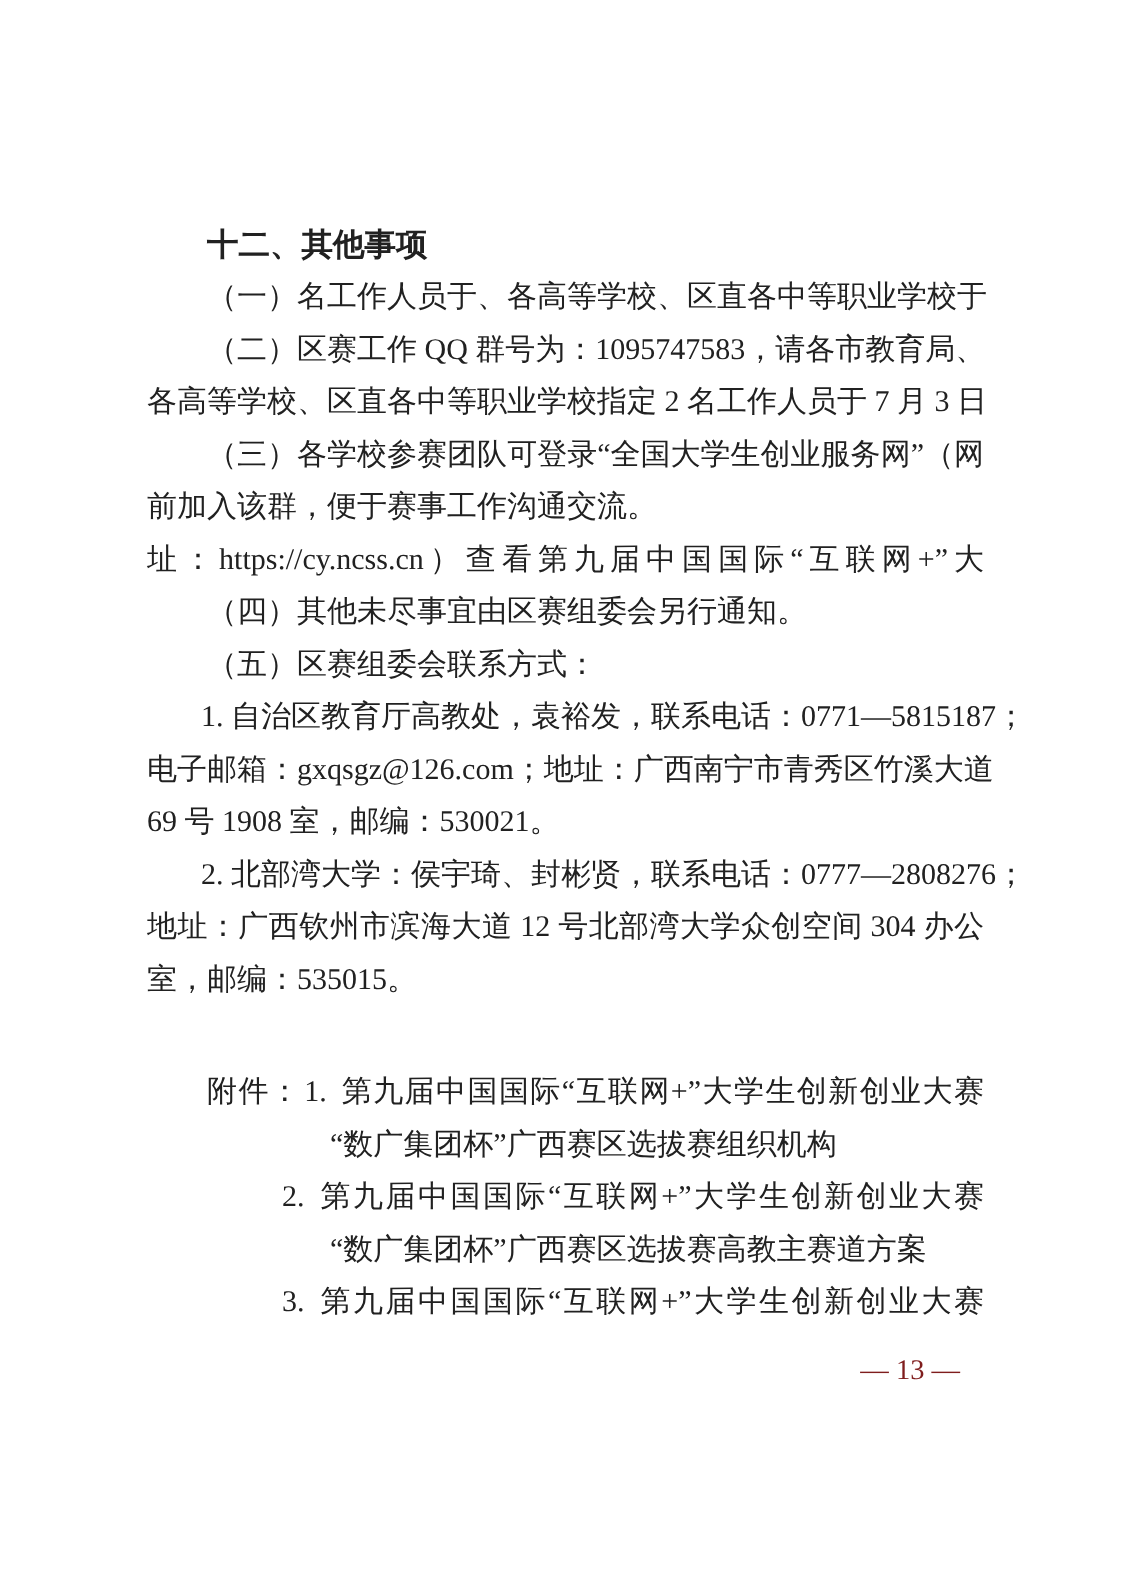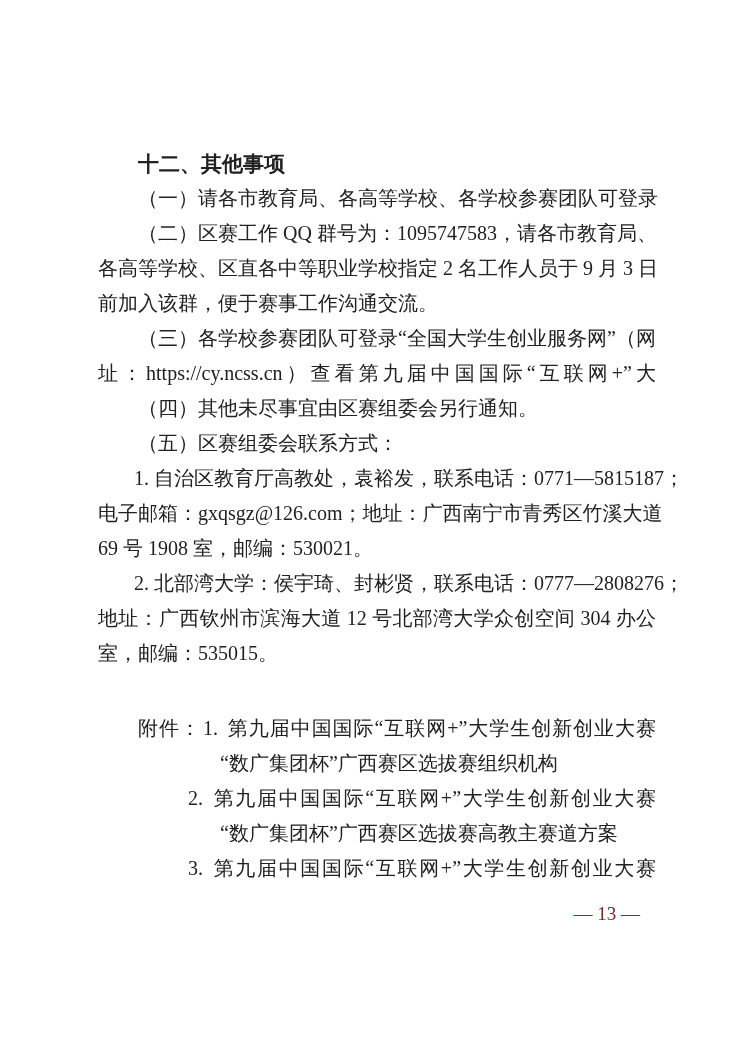--- a/index.html
+++ b/index.html
@@ -55,27 +55,27 @@
   }
 </style>
 </head>
 <body>
 
 <div class="page">
   <div class="content">
 
     <div class="line head">十二、其他事项</div>
 
-    <div class="line ind40 j">（一）请各市教育局、各高等学校、各学校参赛团队可登录</div>
+    <div class="line ind40 j">（一）名工作人员于、各高等学校、区直各中等职业学校于</div>
 
     <div class="line ind40 j">（二）区赛工作 QQ 群号为：1095747583，请各市教育局、</div>
-    <div class="line j">各高等学校、区直各中等职业学校指定 2 名工作人员于 9 月 3 日</div>
+    <div class="line j">各高等学校、区直各中等职业学校指定 2 名工作人员于 7 月 3 日</div>
+    <div class="line ind40 j">（三）各学校参赛团队可登录“全国大学生创业服务网”（网</div>
+
     <div class="line">前加入该群，便于赛事工作沟通交流。</div>
-
-    <div class="line ind40 j">（三）各学校参赛团队可登录“全国大学生创业服务网”（网</div>
     <div class="line j">址：https://cy.ncss.cn）查看第九届中国国际“互联网+”大</div>
 
     <div class="line ind40">（四）其他未尽事宜由区赛组委会另行通知。</div>
 
     <div class="line ind40">（五）区赛组委会联系方式：</div>
 
     <div class="line ind36 j">1. 自治区教育厅高教处，袁裕发，联系电话：0771—5815187；</div>
     <div class="line j">电子邮箱：gxqsgz@126.com；地址：广西南宁市青秀区竹溪大道</div>
     <div class="line">69 号 1908 室，邮编：530021。</div>
 

